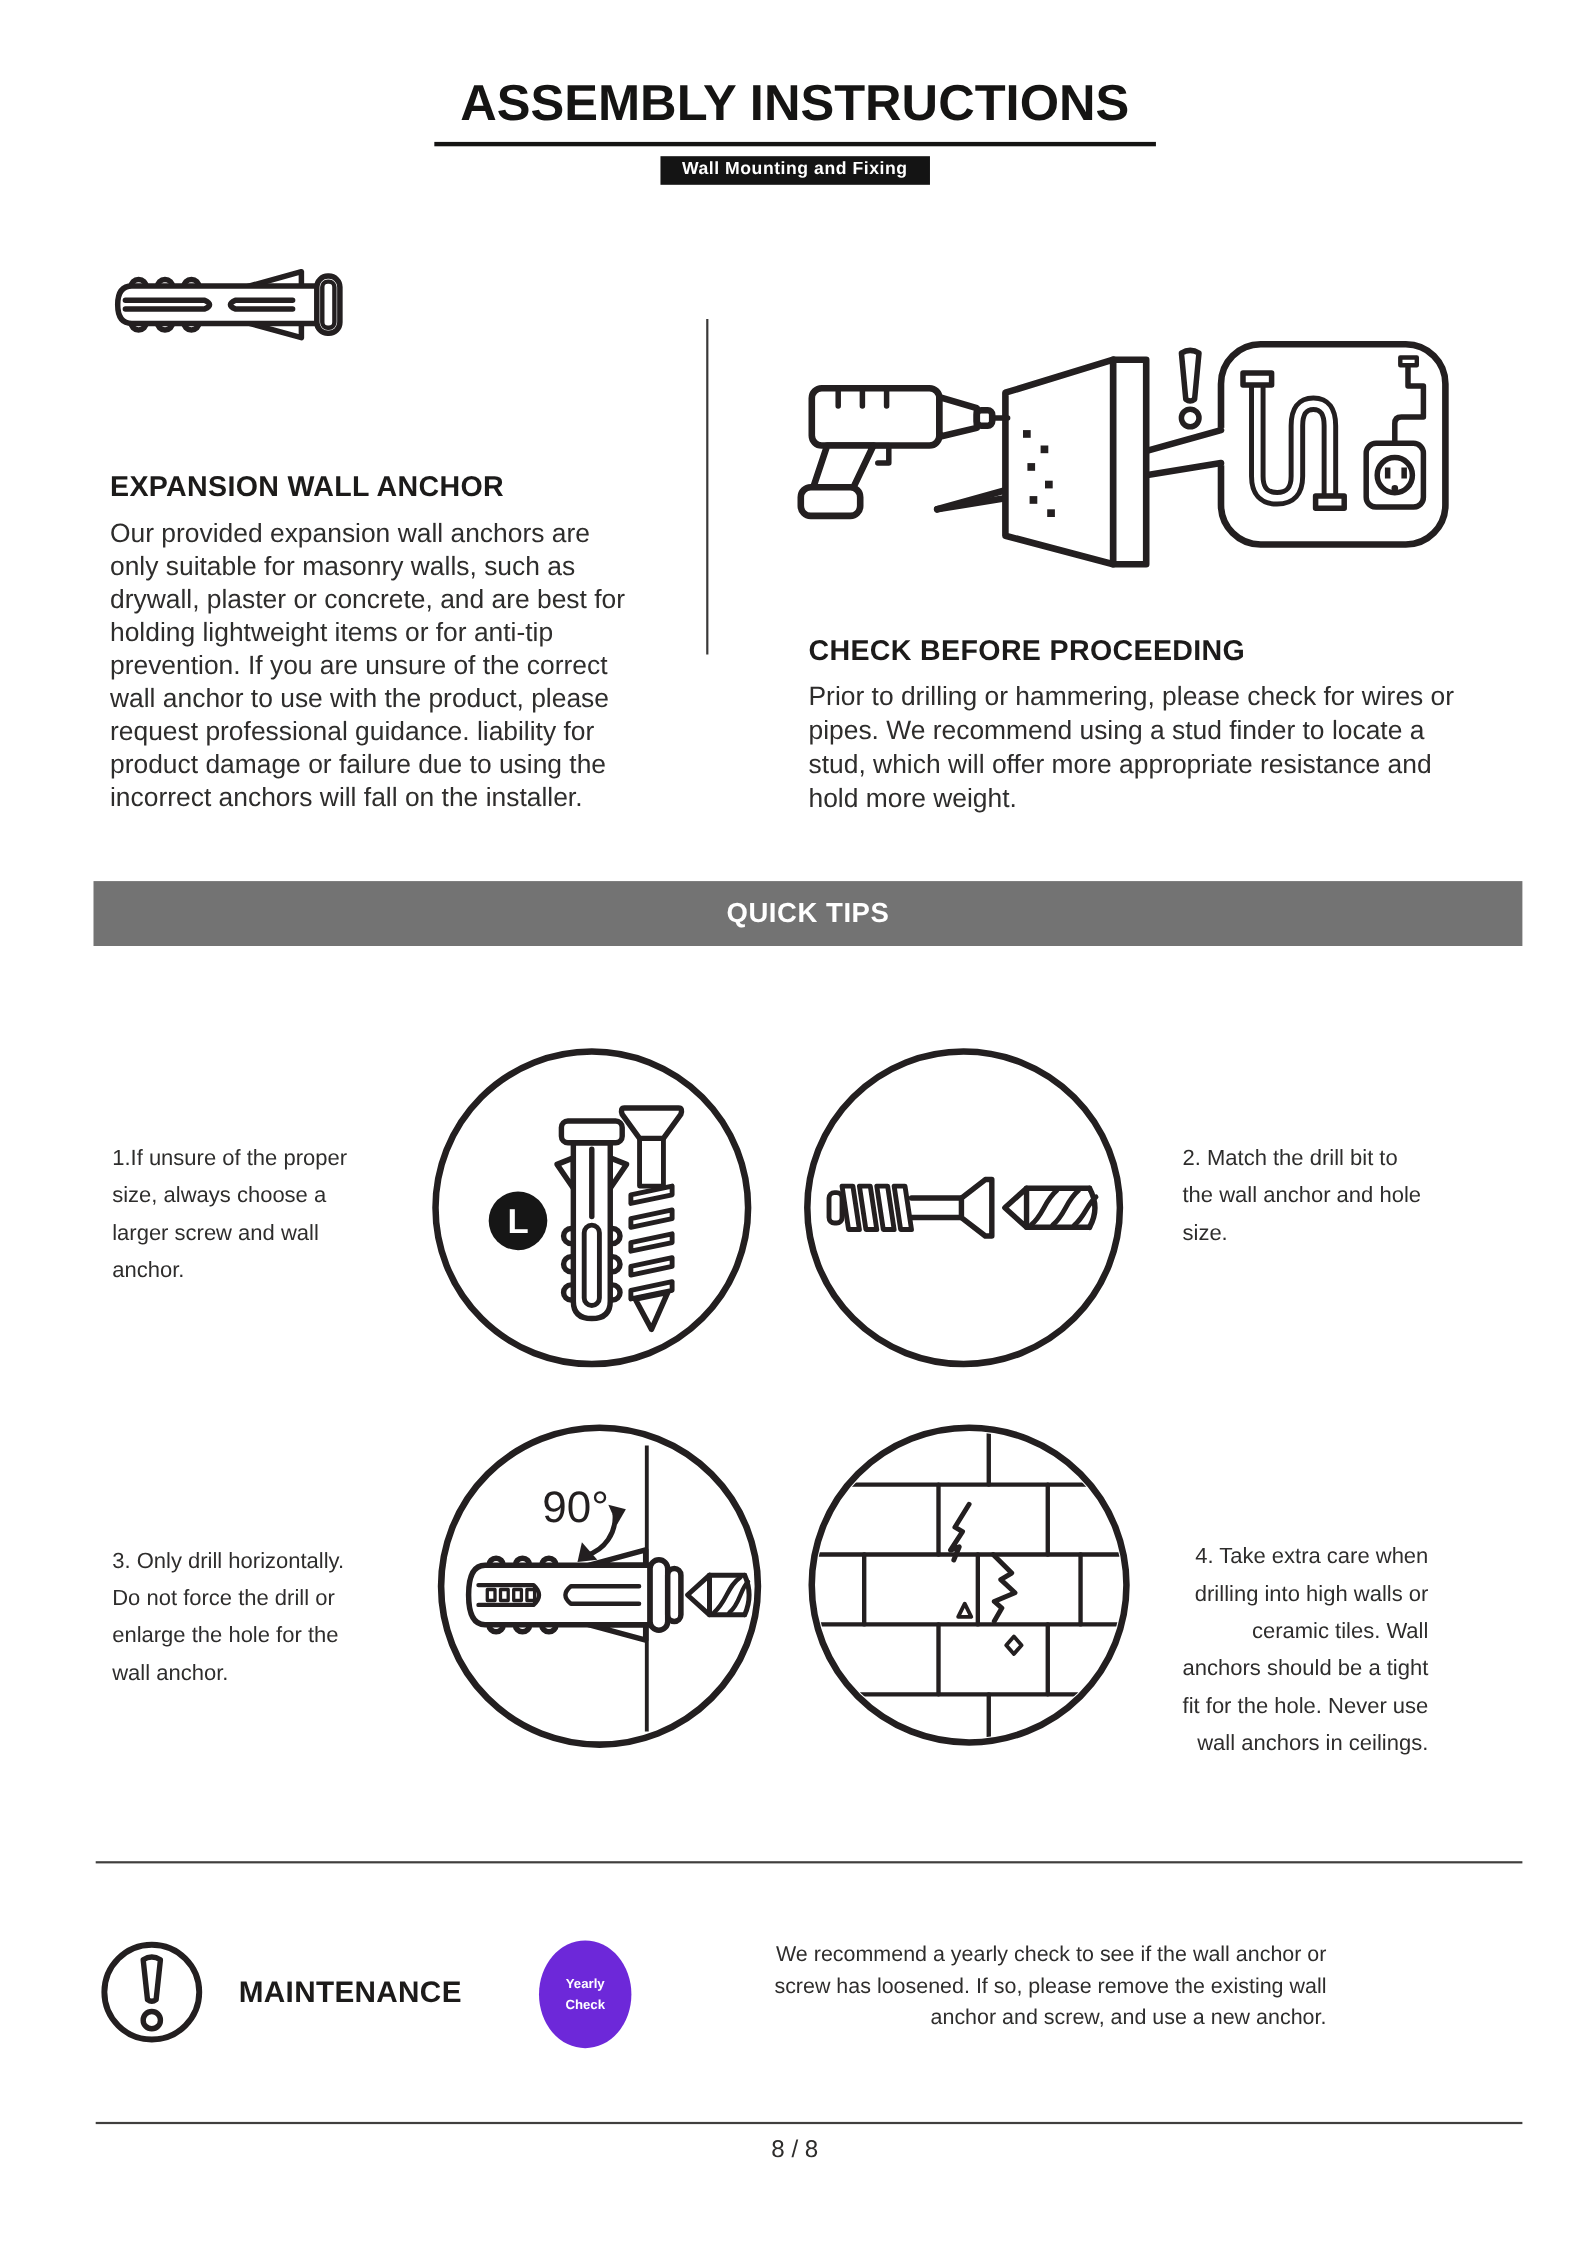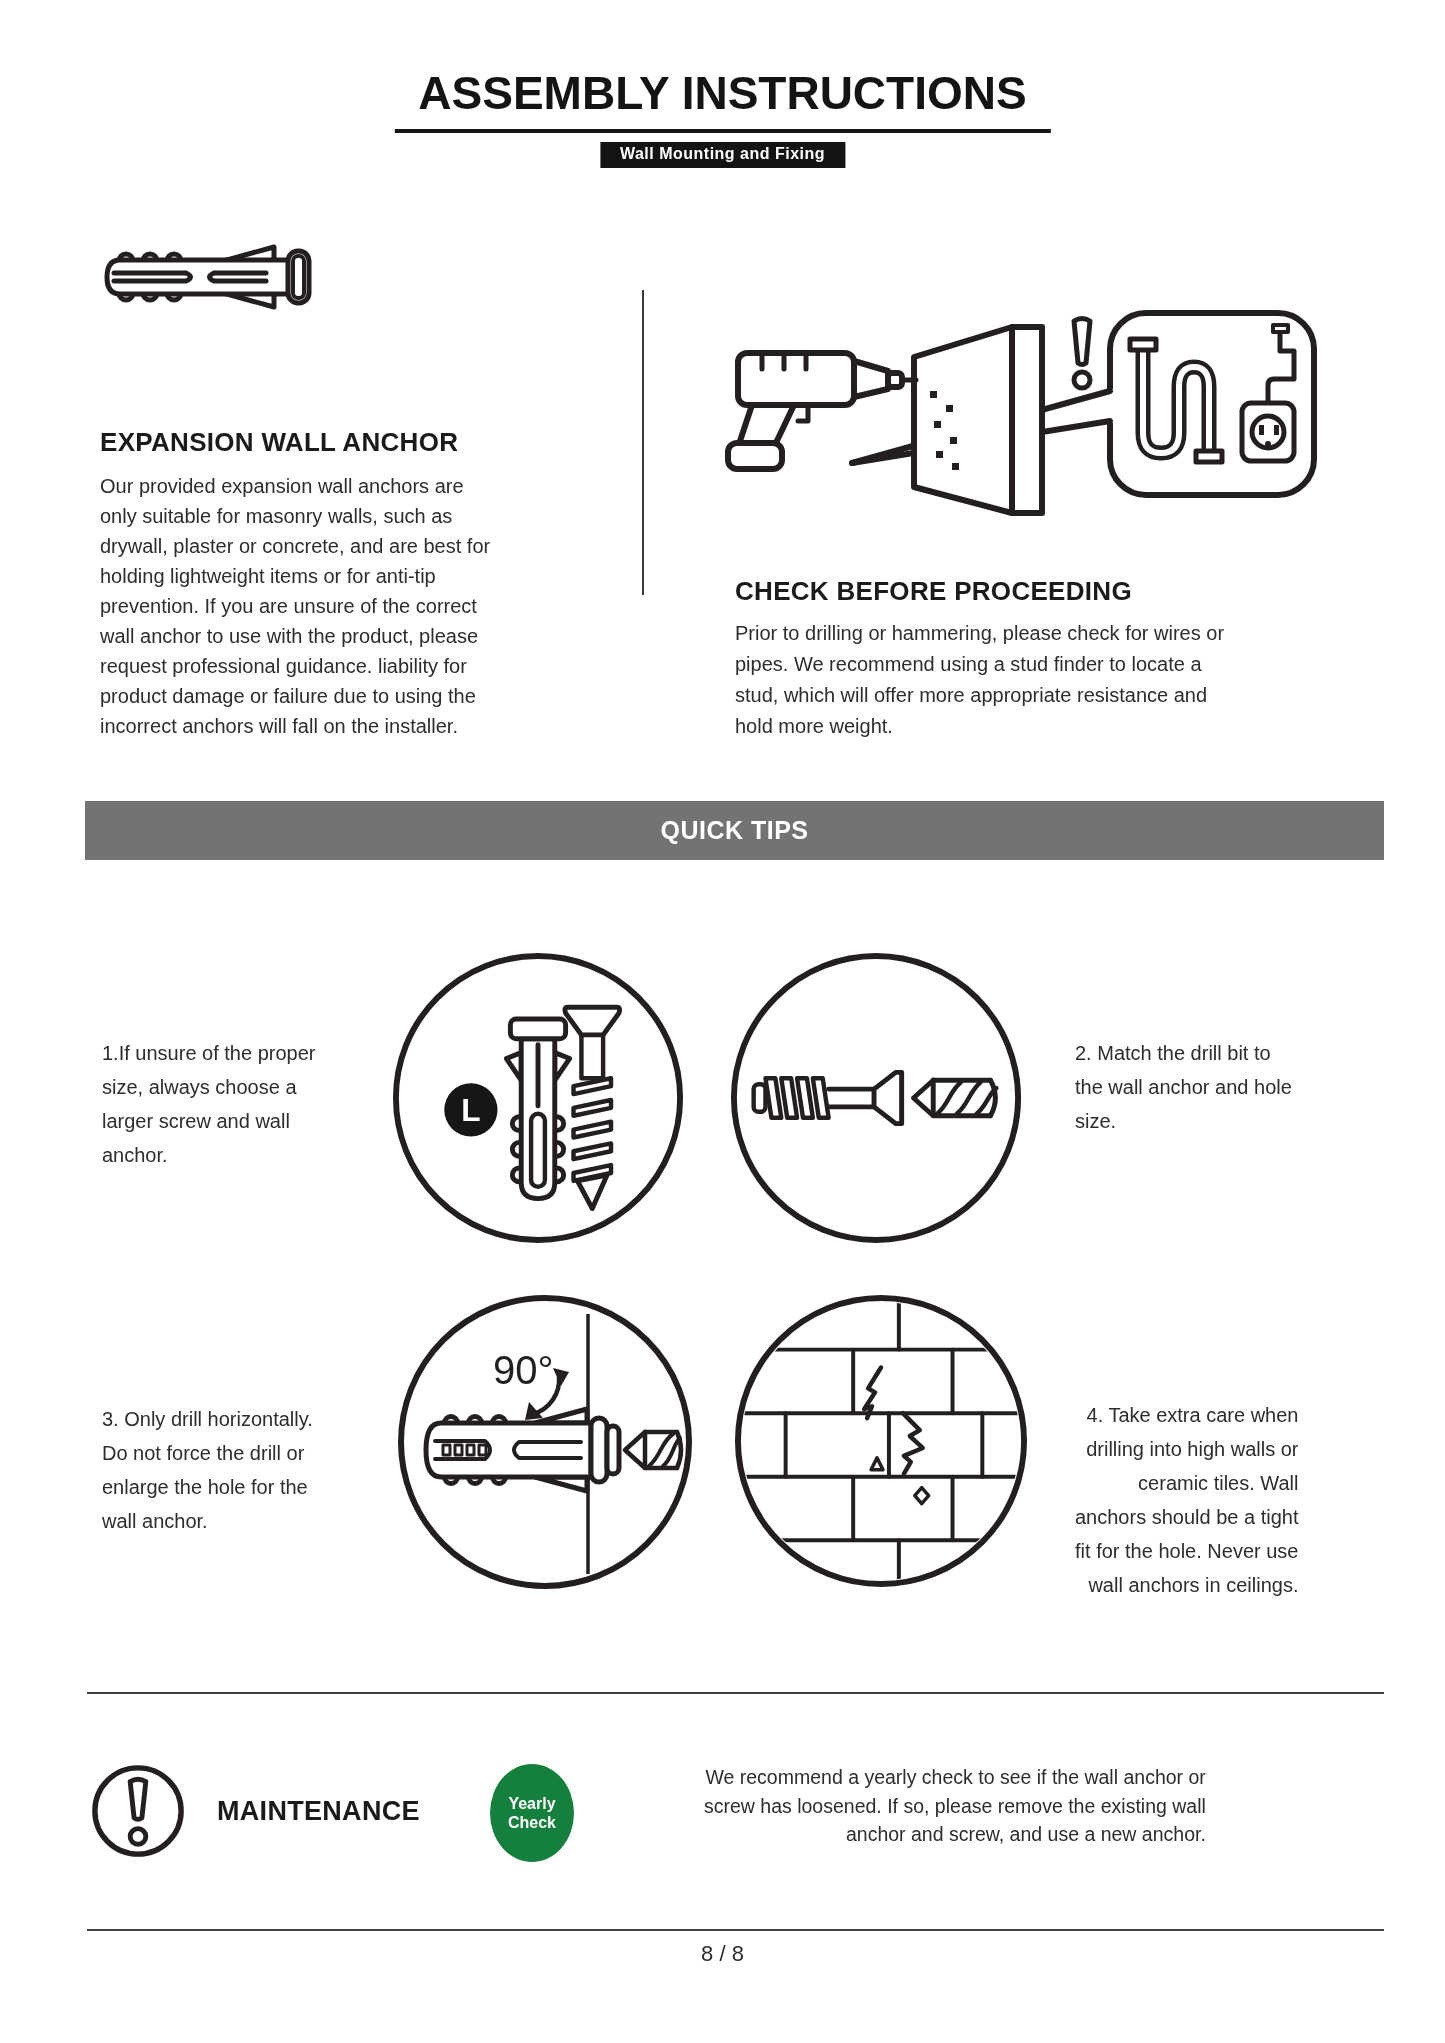--- a/index.html
+++ b/index.html
@@ -12,36 +12,36 @@
     left:50%;top:66px;transform:translateX(-50%);
     font-size:46px;font-weight:700;color:#151413;letter-spacing:0px;
     border-bottom:4px solid #151413;padding:0 24px 9px 24px;white-space:nowrap;
   }
   .badge{
     left:50%;top:142px;transform:translateX(-50%);
     background:#141414;color:#ffffff;font-size:16px;font-weight:700;
     padding:3px 20px 5px 20px;letter-spacing:0.5px;white-space:nowrap;
   }
   .section-heading{font-size:26px;font-weight:700;color:#1c1b1a;letter-spacing:0.3px;white-space:nowrap;}
-  .para{font-size:20px;line-height:30px;color:#2e2d2c;white-space:pre-line;}
+  .para{font-size:24px;line-height:30px;color:#2e2d2c;white-space:pre-line;}
   .para-right{line-height:31px;}
   .para-maint{font-size:19.5px;line-height:28.5px;text-align:right;}
   .divider-v{width:2px;background:#3a3938;}
   .quicktips-bar{
     left:73px;top:801px;width:1299px;height:59px;background:#737373;
     display:flex;align-items:center;justify-content:center;
     color:#ffffff;font-size:25px;font-weight:700;letter-spacing:0.5px;
   }
   .tip-text{font-size:20px;line-height:34px;color:#2e2d2c;white-space:pre-line;}
   .hr{height:2px;background:#403f3e;}
   .maint-heading{font-size:27px;font-weight:700;color:#1c1b1a;letter-spacing:0.3px;white-space:nowrap;}
   .yearly-badge{
-    width:84px;height:98px;border-radius:50%;background:#15803d;
+    width:84px;height:98px;border-radius:50%;background:#6d28d9;
     display:flex;align-items:center;justify-content:center;text-align:center;
-    color:#ffffff;font-size:16px;font-weight:700;line-height:19px;white-space:pre-line;
+    color:#ffffff;font-size:12px;font-weight:700;line-height:19px;white-space:pre-line;
   }
   .footer-text{font-size:22px;color:#2e2d2c;left:50%;transform:translateX(-50%);}
   svg{display:block;}
 </style>
 </head>
 <body>
 
 <div class="page">
 
   <div class="abs title">ASSEMBLY INSTRUCTIONS</div>

